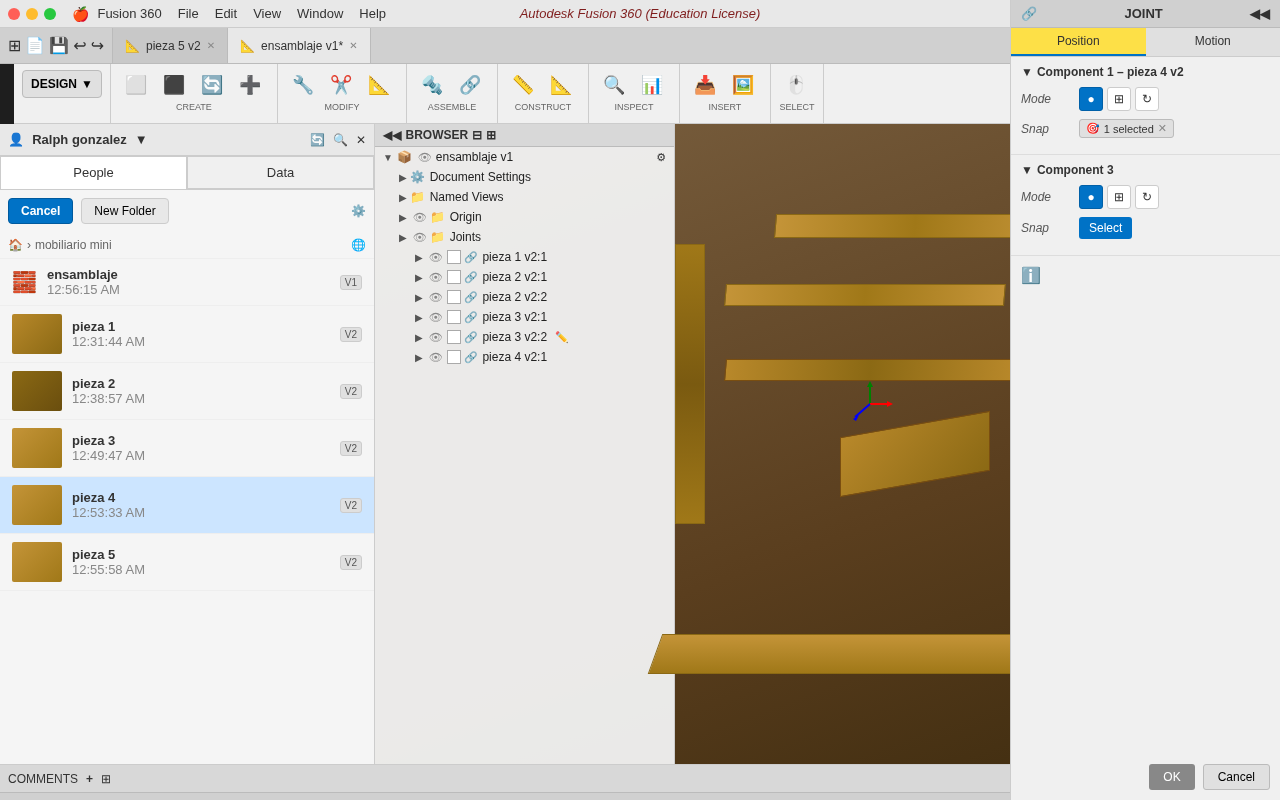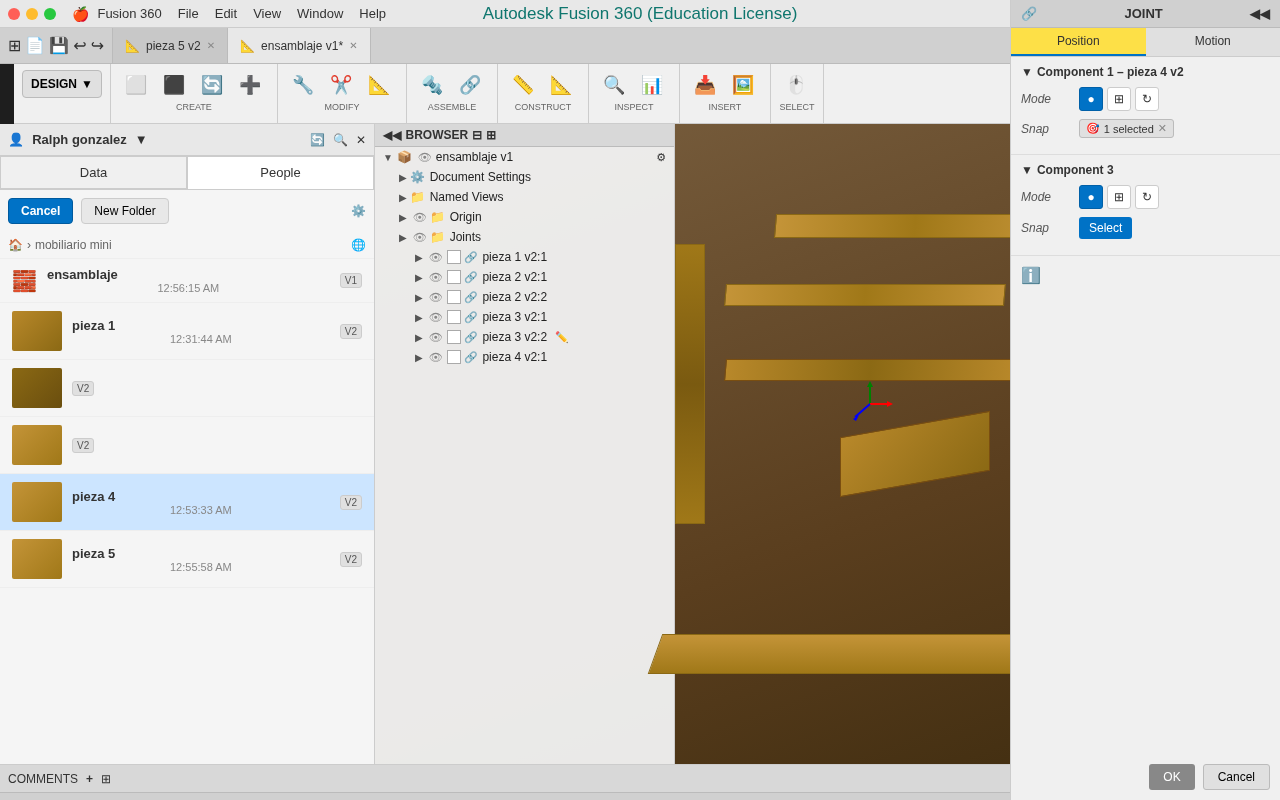--- a/index.html
+++ b/index.html
@@ -10,21 +10,21 @@
     .traffic-lights { display: flex; gap: 6px; }
     .tl { width: 12px; height: 12px; border-radius: 50%; }
     .tl.red { background: #ff5f57; }
     .tl.yellow { background: #febc2e; }
     .tl.green { background: #28c840; }
     .apple-icon { font-size: 14px; margin-left: 8px; }
     .titlebar-app { font-weight: normal; font-size: 13px; }
     .titlebar-menus { display: flex; gap: 16px; font-size: 13px; color: #333; margin-left: 8px; }
     .titlebar-menus span { cursor: pointer; }
     .titlebar-right { margin-left: auto; display: flex; align-items: center; gap: 12px; font-size: 13px; }
-    .title-center { position: absolute; left: 50%; transform: translateX(-50%); font-size: 17px; color: #0f766e; }
+    .title-center { position: absolute; left: 50%; transform: translateX(-50%); font-size: 13px; color: #7f1d1d; font-style: italic; }
 
     
     .tabsbar { height: 36px; background: #d0d0d0; display: flex; align-items: stretch; border-bottom: 1px solid #bbb; }
     .tab { display: flex; align-items: center; padding: 0 12px; gap: 6px; font-size: 12px; background: #c8c8c8; border-right: 1px solid #bbb; cursor: pointer; }
     .tab.active { background: #e8e8e8; }
     .tab-close { font-size: 10px; color: #888; cursor: pointer; }
     .tabsbar-right { margin-left: auto; display: flex; align-items: center; padding-right: 8px; gap: 8px; }
 
     
     .toolbar { height: 60px; background: #f0f0f0; display: flex; align-items: center; padding: 0 8px; gap: 4px; border-bottom: 1px solid #ccc; margin-left: 14px; }
@@ -49,21 +49,21 @@
     .upload-btn { background: #e8e8e8; border: 1px solid #ccc; border-radius: 4px; padding: 5px 12px; cursor: pointer; font-size: 12px; font-weight: bold; }
     .upload-btn.primary { background: #0072c6; color: white; border-color: #005a9e; }
     .folder-btn { background: #e8e8e8; border: 1px solid #ccc; border-radius: 4px; padding: 5px 12px; cursor: pointer; font-size: 12px; }
     .breadcrumb { display: flex; align-items: center; gap: 4px; padding: 6px 8px; font-size: 12px; color: #666; border-bottom: 1px solid #eee; }
     .project-list { overflow-y: auto; flex: 1; }
     .project-item { display: flex; align-items: center; padding: 8px 12px; border-bottom: 1px solid #eee; cursor: pointer; gap: 10px; }
     .project-item.active { background: #cce5ff; }
     .project-item .thumb { width: 50px; height: 40px; background: #8B6914; border-radius: 2px; display: flex; align-items: center; justify-content: center; }
     .project-item .info { flex: 1; }
     .project-item .name { font-size: 13px; font-weight: bold; color: #333; }
-    .project-item .time { font-size: 11px; color: #888; text-align: center; }
+    .project-item .time { font-size: 13px; color: #888; }
     .project-item .badge { font-size: 10px; color: #555; background: #e0e0e0; border: 1px solid #ccc; border-radius: 3px; padding: 1px 4px; }
 
     
     .viewport { flex: 1; position: relative; background: #6b4f2a; overflow: hidden; }
     .viewport-bg { position: absolute; inset: 0; background: linear-gradient(160deg, #7a6040 0%, #5a3e1e 60%, #3d2b0e 100%); }
 
     
     .browser-panel { position: absolute; top: 0; left: 0; width: 300px; background: rgba(240,240,240,0.97); border-right: 1px solid #ccc; height: 100%; }
     .browser-header { background: #d8d8d8; padding: 4px 8px; display: flex; align-items: center; gap: 4px; font-size: 12px; font-weight: bold; border-bottom: 1px solid #bbb; }
     .browser-tree { overflow-y: auto; }
@@ -276,22 +276,22 @@
         <span>Ralph gonzalez</span>
         <span>▼</span>
       </div>
       <div class="sidebar-actions">
         <span>🔄</span>
         <span>🔍</span>
         <span>✕</span>
       </div>
     </div>
     <div class="sidebar-tabs">
+      <div class="sidebar-tab active">People</div>
       <div class="sidebar-tab">Data</div>
-      <div class="sidebar-tab active">People</div>
     </div>
     <div class="sidebar-btns">
       <button class="upload-btn primary">Cancel</button>
       <button class="folder-btn">New Folder</button>
       <span style="margin-left:auto;">⚙️</span>
     </div>
     <div class="breadcrumb">
       <span>🏠</span>
       <span>›</span>
       <span>mobiliario mini</span>
@@ -312,25 +312,33 @@
         <div class="thumb" style="background:linear-gradient(135deg,#b8882a,#8B6914);"></div>
         <div class="info">
           <div class="name">pieza 1</div>
           <div class="time">12:31:44 AM</div>
         </div>
         <span class="badge">V2</span>
       </div>
 
       <div class="project-item">
         <div class="thumb" style="background:linear-gradient(135deg,#8B6914,#6a4e0e);width:50px;height:40px;"></div>
+        <div class="info">
+          <div class="name">pieza 2</div>
+          <div class="time">12:38:57 AM</div>
+        </div>
         <span class="badge">V2</span>
       </div>
 
       <div class="project-item">
         <div class="thumb" style="background:linear-gradient(135deg,#c49438,#a07818);width:50px;height:40px;"></div>
+        <div class="info">
+          <div class="name">pieza 3</div>
+          <div class="time">12:49:47 AM</div>
+        </div>
         <span class="badge">V2</span>
       </div>
 
       <div class="project-item active">
         <div class="thumb" style="background:linear-gradient(135deg,#c49438,#a07818);width:50px;height:40px;"></div>
         <div class="info">
           <div class="name">pieza 4</div>
           <div class="time">12:53:33 AM</div>
         </div>
         <span class="badge">V2</span>

